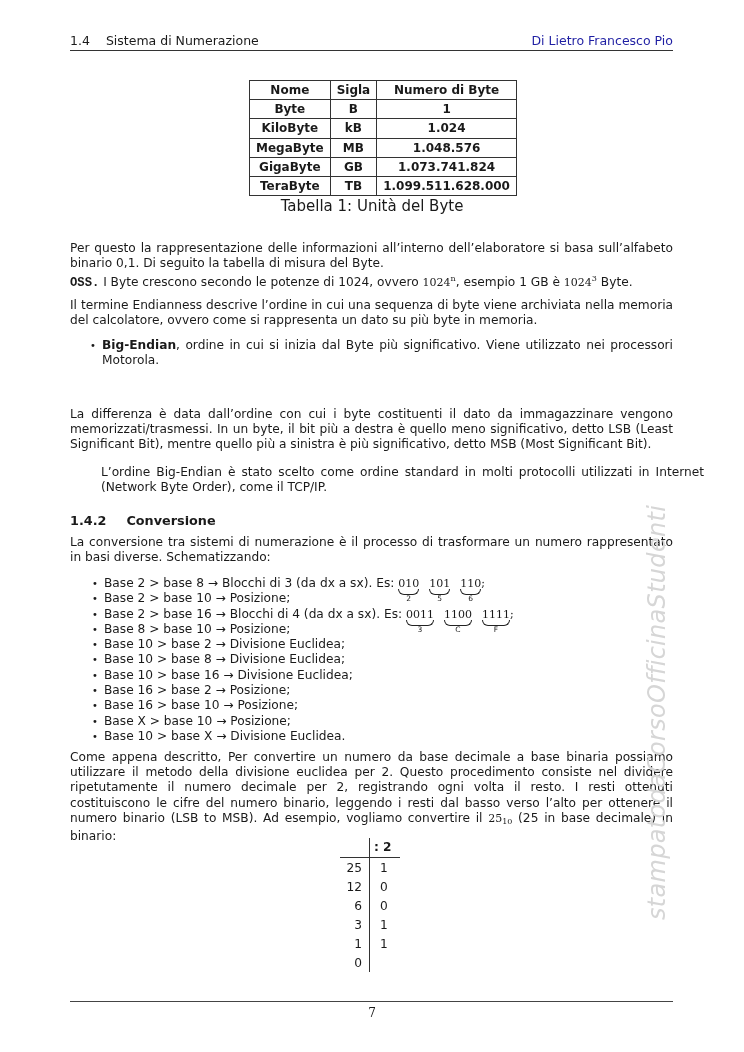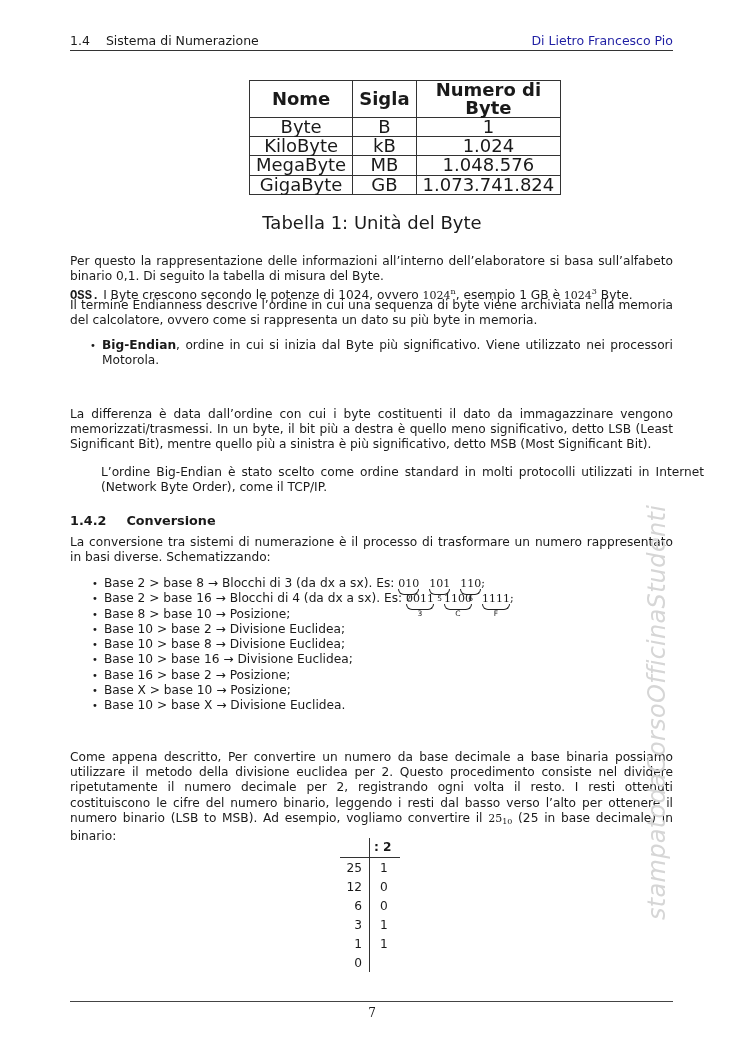--- a/index.html
+++ b/index.html
@@ -11,30 +11,30 @@
   .header {
     position: absolute; left: 70px; top: 33px; width: 603px; height: 16px;
     font-size: 12.5px; display: flex; justify-content: space-between;
   }
   .header .sec-num { margin-right: 12px; margin-top: 11px; }
   .header .author { color: #1f1fa3; }
   .header-rule { position: absolute; left: 70px; top: 50px; width: 603px; height: 0; border-top: 1px solid #333; }
 
   table.units {
     position: absolute; left: 249px; top: 80px; border-collapse: collapse;
-    font-size: 18px;
+    font-size: 12px;
   }
   table.units th, table.units td {
-    border: 1px solid #333; padding: 0 6px; height: 18.2px; text-align: center; line-height: 18px;
+    border: 1px solid #333; padding: 0 6px; height: 18.2px; text-align: center; line-height: 18px; font-weight: bold;
   }
   table.units th { font-weight: bold; }
   table.units .c1 { width: 62px; }
   table.units .c2 { width: 30px; }
   table.units .c3 { width: 104px; }
-  .caption { position: absolute; left: 249px; width: 246px; top: 199px; text-align: center; font-size: 18px; margin-top: 16px; }
+  .caption { position: absolute; left: 249px; width: 246px; top: 199px; text-align: center; font-size: 15px; }
 
   .para { position: absolute; left: 70px; width: 603px; text-align: justify; }
   .para b { font-weight: bold; font-family: Liberation Mono, monospace; }
   .math { font-family: "DejaVu Serif", serif; font-size: 11px; }
   .math sup { font-size: 8px; vertical-align: 5px; }
   .math sub { font-size: 8px; vertical-align: -2px; }
 
   ul.endian { position: absolute; left: 70px; width: 603px; top: 338px; margin: 0; padding: 0; list-style: none; }
   ul.endian li { position: relative; padding-left: 32px; text-align: justify; margin-bottom: 3px; }
   ul.endian li::before { content: "•"; position: absolute; left: 20px; top: 0; font-size: 10px; }
@@ -99,51 +99,58 @@
     <tr>
       <td>MegaByte</td>
       <td>MB</td>
       <td>1.048.576</td>
     </tr>
     <tr>
       <td>GigaByte</td>
       <td>GB</td>
       <td>1.073.741.824</td>
     </tr>
+    <tr>
+      <td>TeraByte</td>
+      <td>TB</td>
+      <td>1.099.511.628.000</td>
+    </tr>
   </tbody>
 </table>
 <div class="caption">Tabella 1: Unità del Byte</div>
 
-<div class="para" style="top:241px;margin-top:13px;">
+<div class="para" style="top:241px;">
   <span>Per questo la rappresentazione delle informazioni all’interno dell’elaboratore si basa sull’alfabeto binario 0,1. Di seguito la tabella di misura del Byte.</span><br>
   <b>OSS.</b><span> I Byte crescono secondo le potenze di 1024, ovvero </span><span class="math"><span>1024</span><sup>n</sup></span><span>, esempio 1 GB è </span><span class="math"><span>1024</span><sup>3</sup></span><span> Byte.</span>
 </div>
 
 <div class="para" style="top:298px;">Il termine Endianness descrive l’ordine in cui una sequenza di byte viene archiviata nella memoria del calcolatore, ovvero come si rappresenta un dato su più byte in memoria.</div>
 
 <ul class="endian">
   <li><b>Big-Endian</b><span>, ordine in cui si inizia dal Byte più significativo.  Viene utilizzato nei processori Motorola.</span></li>
 </ul>
 
 <div class="para" style="top:407px;">La differenza è data dall’ordine con cui i byte costituenti il dato da immagazzinare vengono memorizzati/trasmessi.  In un byte, il bit più a destra è quello meno significativo, detto LSB (Least Significant Bit), mentre quello più a sinistra è più significativo, detto MSB (Most Significant Bit).</div>
 <div class="para" style="top:465px;margin-left:31px;">L’ordine Big-Endian è stato scelto come ordine standard in molti protocolli utilizzati in Internet (Network Byte Order), come il TCP/IP.</div>
 
 <div class="subsec">
   <span class="num">1.4.2</span><span>Conversione</span>
 </div>
 <div class="para" style="top:535px;">La conversione tra sistemi di numerazione è il processo di trasformare un numero rappresentato in basi diverse. Schematizzando:</div>
 
 <ul class="conv">
   <li><span>Base 2 &gt; base 8 → Blocchi di 3 (da dx a sx). Es: </span><span class="brace-group"><span>010</span><span class="brace"></span><span class="lbl">2</span></span><span class="brace-group"><span>101</span><span class="brace"></span><span class="lbl">5</span></span><span class="brace-group"><span>110;</span><span class="brace" style="right:4px;"></span><span class="lbl" style="right:4px;">6</span></span></li>
+  <li>Base 2 &gt; base 10 → Posizione;</li>
   <li><span>Base 2 &gt; base 16 → Blocchi di 4 (da dx a sx). Es: </span><span class="brace-group"><span>0011</span><span class="brace"></span><span class="lbl">3</span></span><span class="brace-group"><span>1100</span><span class="brace"></span><span class="lbl">C</span></span><span class="brace-group"><span>1111;</span><span class="brace" style="right:4px;"></span><span class="lbl" style="right:4px;">F</span></span></li>
   <li>Base 8 &gt; base 10 → Posizione;</li>
   <li>Base 10 &gt; base 2 → Divisione Euclidea;</li>
   <li>Base 10 &gt; base 8 → Divisione Euclidea;</li>
   <li>Base 10 &gt; base 16 → Divisione Euclidea;</li>
   <li>Base 16 &gt; base 2 → Posizione;</li>
+  <li>Base 16 &gt; base 10 → Posizione;</li>
   <li>Base X &gt; base 10 → Posizione;</li>
   <li>Base 10 &gt; base X → Divisione Euclidea.</li>
 </ul>
 
 <div class="para" style="top:750px;">
   <span>Come appena descritto, Per convertire un numero da base decimale a base binaria possiamo utilizzare il metodo della divisione euclidea per 2. Questo procedimento consiste nel dividere ripetutamente il numero decimale per 2, registrando ogni volta il resto. I resti ottenuti costituiscono le cifre del numero binario, leggendo i resti dal basso verso l’alto per ottenere il numero binario (LSB to MSB). Ad esempio, vogliamo convertire il </span><span class="math"><span>25</span><sub>10</sub></span><span> (25 in base decimale) in binario:</span>
 </div>
 
 <div class="div-table">
   <div class="vline"></div>

